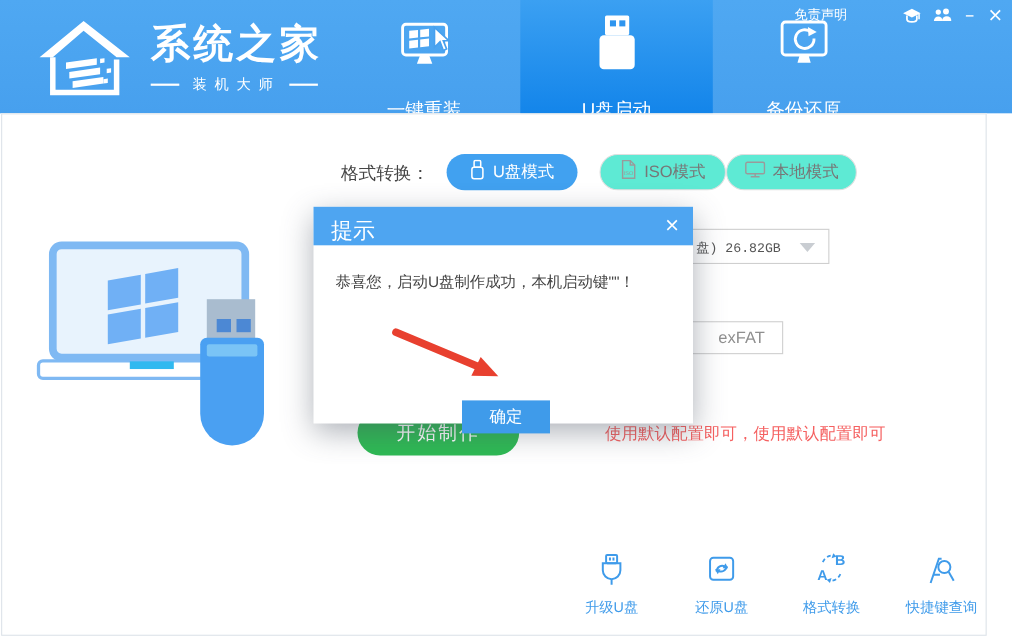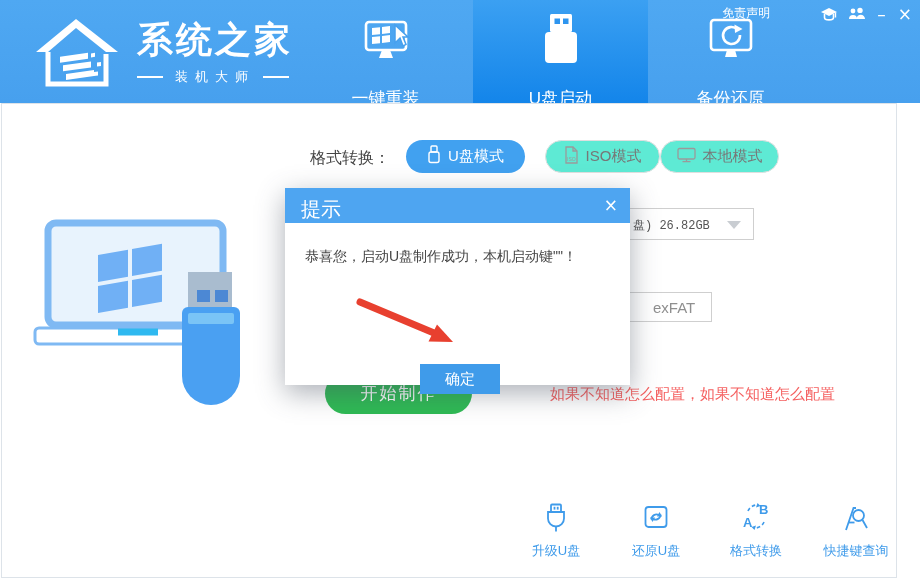--- a/index.html
+++ b/index.html
@@ -220,21 +220,21 @@
       <rect x="93" y="113.5" width="40" height="7" fill="#2FB9F0"></rect>
       <rect x="163" y="57" width="44" height="38" fill="#A9BCCF"></rect>
       <rect x="172" y="75" width="13" height="12" fill="#4C88D4"></rect>
       <rect x="190" y="75" width="13" height="12" fill="#4C88D4"></rect>
       <path d="M157,98 a6,6 0 0 1 6,-6 h46 a6,6 0 0 1 6,6 v63 a29,29 0 0 1 -58,0 z" fill="#4AA0F2"></path>
       <rect x="163" y="98" width="46" height="11" rx="2" fill="#7AC4F6"></rect>
     </svg>
   </div>
 
   <button class="start-btn">开始制作</button>
-  <span class="hint">如果不知道怎么配置，如果不知道怎么配置</span>
+  <span class="hint">使用默认配置即可，使用默认配置即可</span>
 
   <div class="dialog">
     <div class="dialog-title">
       <span class="dt-label">提示</span>
       <span class="dt-close">×</span>
     </div>
     <div class="dialog-msg">恭喜您，启动U盘制作成功，本机启动键""！</div>
     <button class="dialog-ok">确定</button>
   </div>
 

